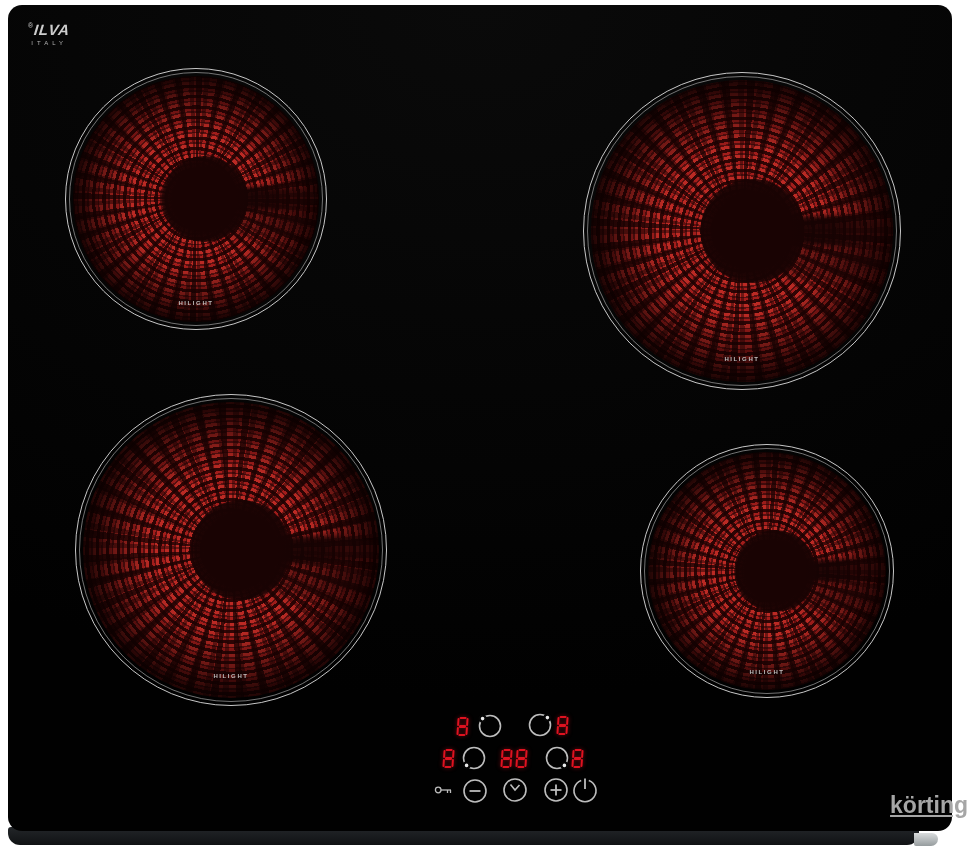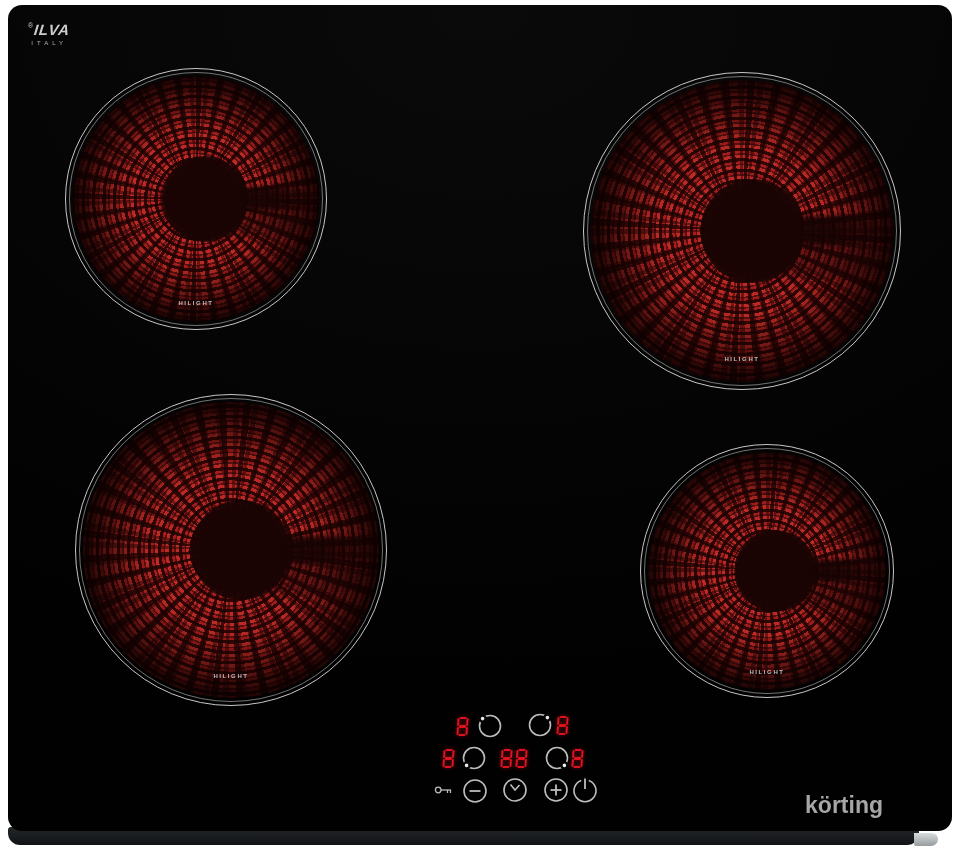--- a/index.html
+++ b/index.html
@@ -14,22 +14,22 @@
         background:linear-gradient(#d9dcdd,#969c9e);border-radius:0 6px 7px 2px;}
   .glass{position:absolute;left:8px;top:5px;width:944px;height:826px;border-radius:14px;
         background:radial-gradient(140% 120% at 50% 0%, #0a0a0a 0%, #010101 70%);}
 
   
   .logo-ilva{position:absolute;left:28px;top:22px;color:#cdcdcd;line-height:1;}
   .logo-ilva .nm{font-size:15px;font-weight:bold;font-style:italic;letter-spacing:1px;
         transform:skewX(-6deg);display:inline-block;}
   .logo-ilva .rg{font-size:7px;vertical-align:top;margin-right:1px;}
   .logo-ilva .ct{font-size:6px;letter-spacing:4px;color:#b5b5b5;margin-top:2px;text-align:center;}
-  .logo-korting{position:absolute;left:787px;top:792px;width:96px;text-align:right;
-        color:#a6a6a6;font-size:23px;font-weight:bold;letter-spacing:0px;}
+  .logo-korting{position:absolute;left:872px;top:792px;width:96px;text-align:right;
+        color:#a6a6a6;font-size:23px;font-weight:bold;letter-spacing:0px;text-decoration:underline;}
 
   
   .burner{position:absolute;border-radius:50%;border:1.5px solid rgba(216,216,216,.92);}
   .burner::before{content:"";position:absolute;inset:3px;border-radius:50%;
         border:1px solid rgba(175,175,175,.65);}
   .coil{position:absolute;inset:7px;border-radius:50%;overflow:hidden;
         background-color:#2a0505;
         background-image:
           radial-gradient(closest-side, rgba(0,0,0,0) 55%, rgba(18,1,1,.45) 78%, rgba(10,0,0,.85) 98%),
           repeating-conic-gradient(from var(--a1,0deg), rgba(28,2,2,.78) 0deg 3deg, rgba(0,0,0,0) 3deg 10deg),

